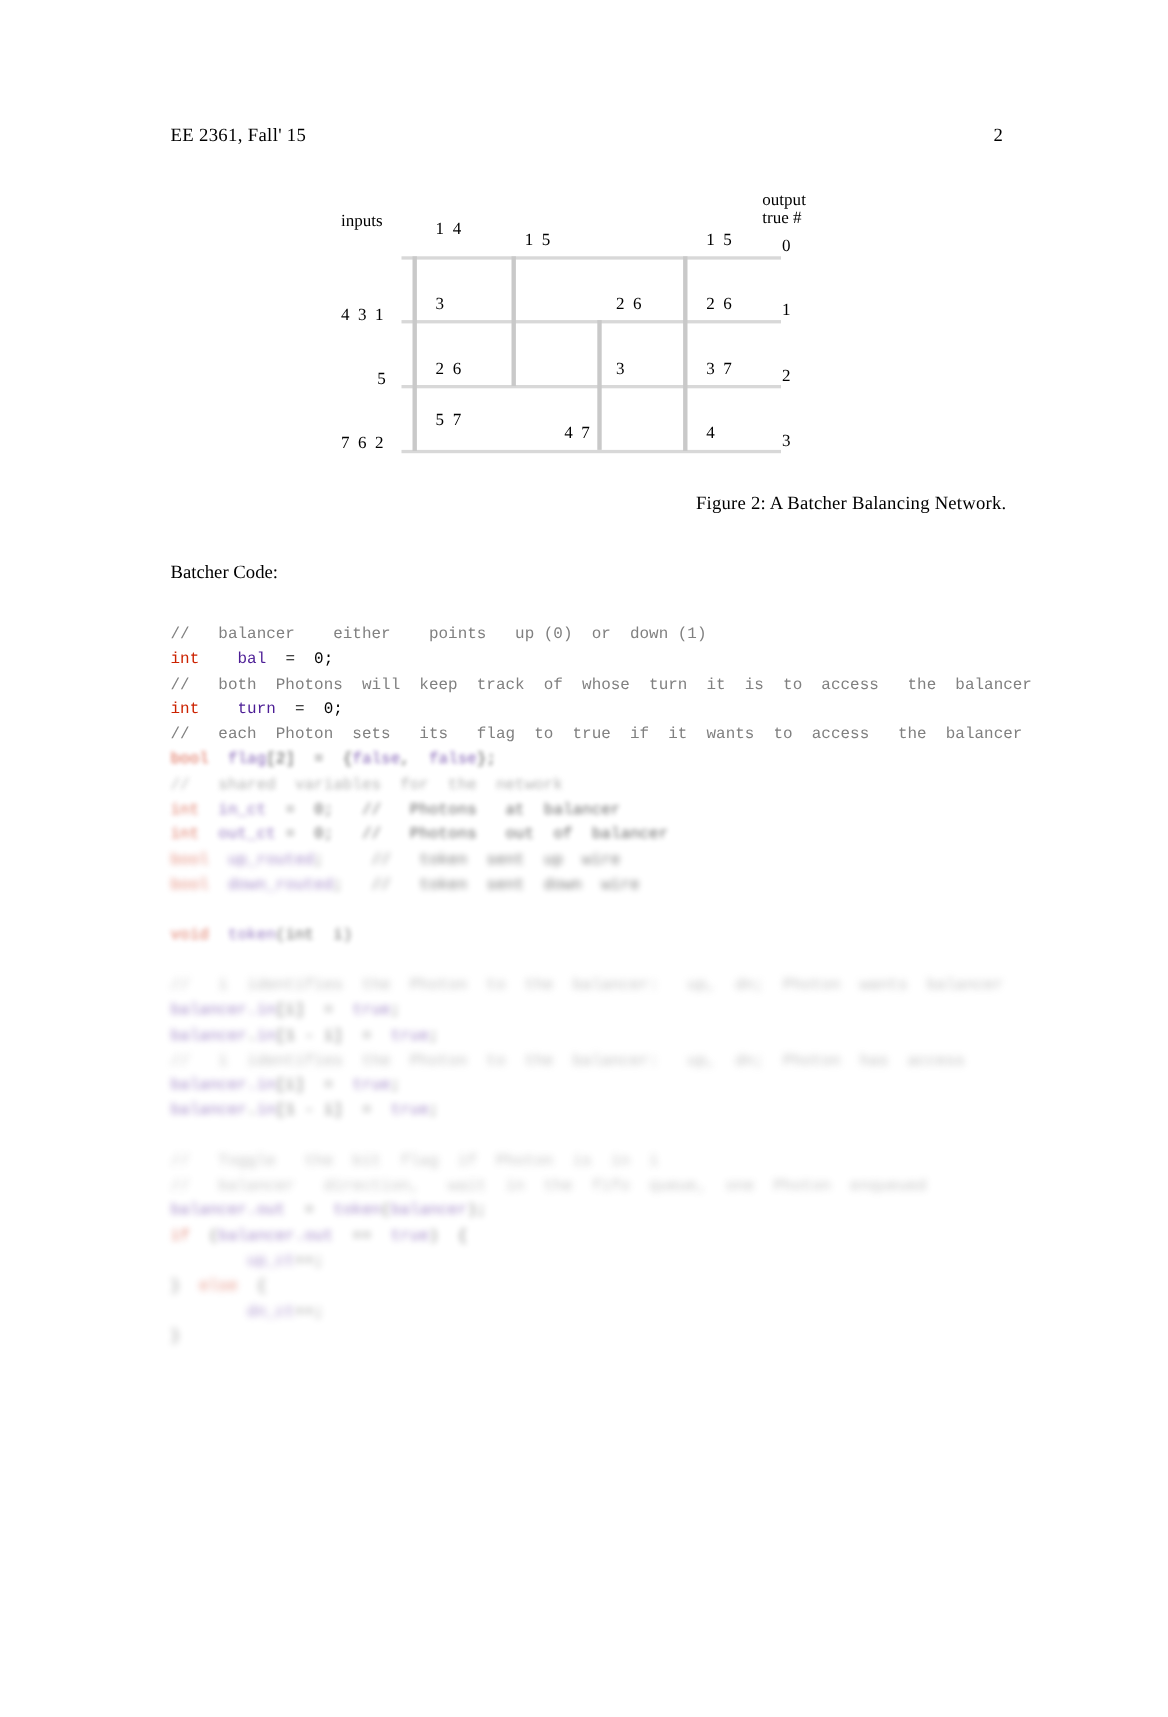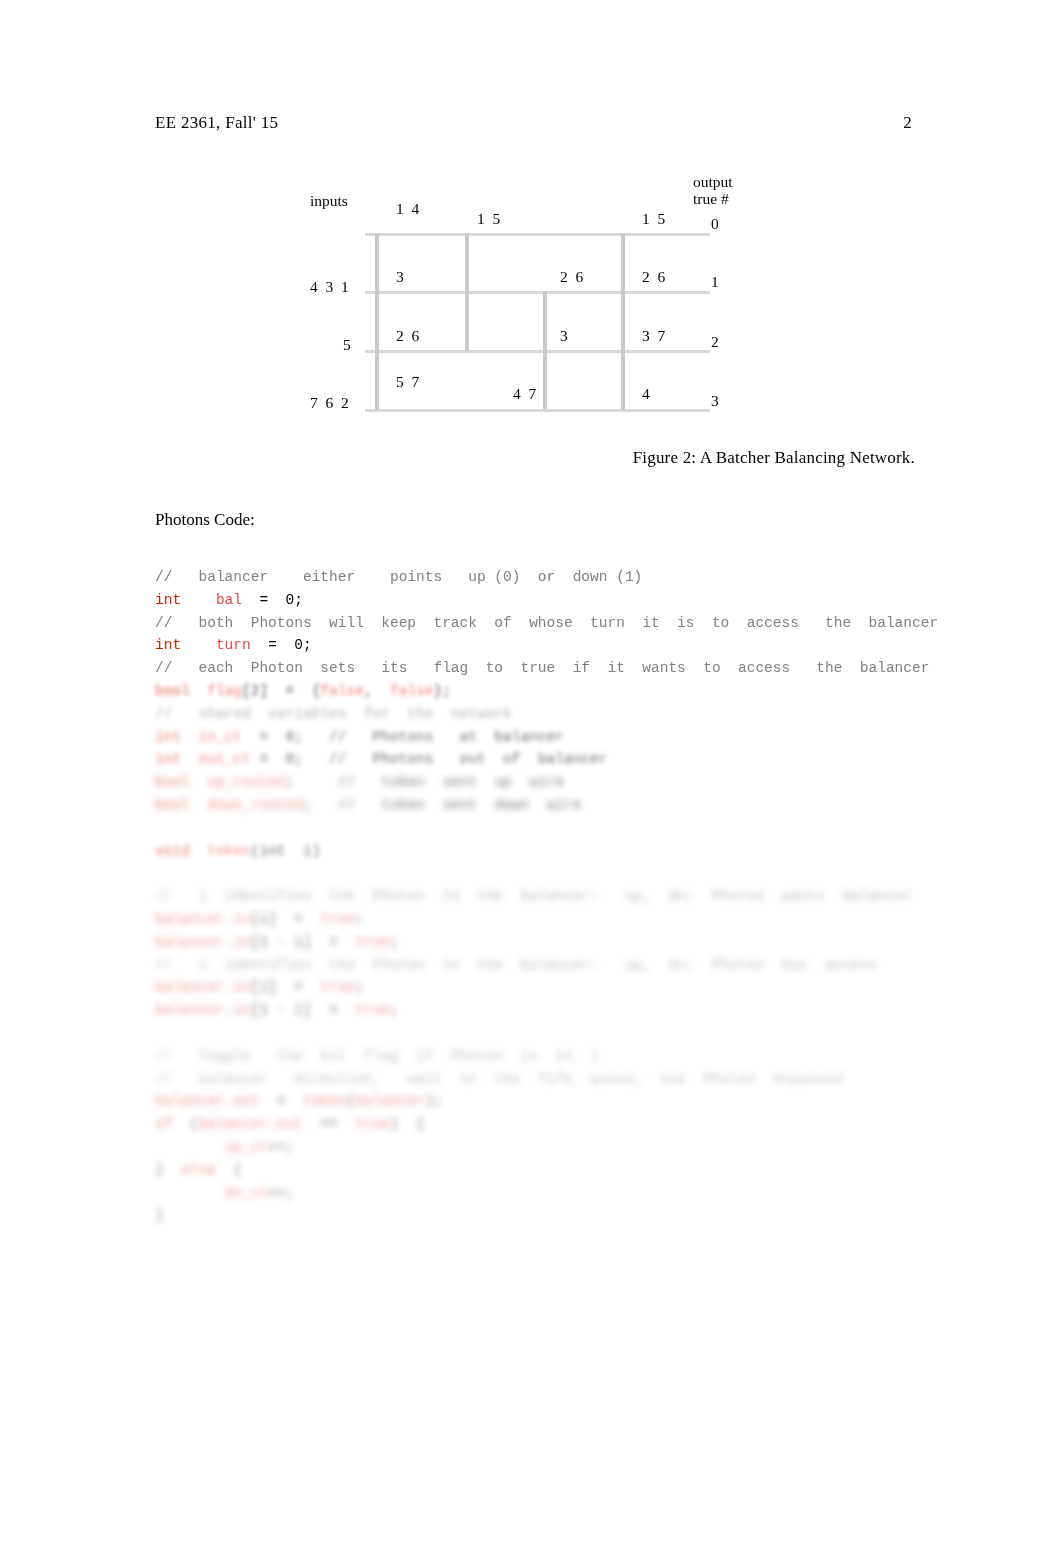--- a/index.html
+++ b/index.html
@@ -82,21 +82,21 @@
     left: 155px;
     width: 860px;
     font-family: "Liberation Mono", monospace;
     font-size: 14.5px;
     line-height: 22.8px;
     white-space: pre;
   }
   .code-line { white-space: pre; }
   .cm { color: #808080; }          
   .kw { color: #cc2200; }          
-  .id { color: #ef4444; }          
+  .id { color: #4c1d95; }          
   .pl { color: #000000; }          
 
   
   .b1 { filter: blur(2.1px); opacity: 0.72; }
   .b2 { filter: blur(2.6px); opacity: 0.62; }
   .b3 { filter: blur(3.0px); opacity: 0.55; }
   .b4 { filter: blur(3.2px); opacity: 0.50; }
   .b5 { filter: blur(3.4px); opacity: 0.46; }
 
   .fig-blur { filter: blur(0.6px); }
@@ -149,15 +149,15 @@
   <div class="fig-num" style="left:405px; top:162px;">3</div>
   <div class="fig-num" style="left:487px; top:162px;">3  7</div>
 
   <div class="fig-num" style="left:241px; top:208px;">5  7</div>
   <div class="fig-num" style="left:322px; top:220px;margin-left:36px;">4  7</div>
   <div class="fig-num" style="left:487px; top:220px;">4</div>
 </div>
 
 <div class="figure-caption">Figure 2: A  Batcher  Balancing  Network.</div>
 
-<div class="photon-code-heading">Photons Code:</div>
+<div class="photon-code-heading">Batcher Code:</div>
 
 <div class="code-block" id="code-block"><div class="code-line"><span class="cm">//   balancer    either    points   up (0)  or  down (1)</span></div><div class="code-line"><span class="kw">int</span><span class="pl">    </span><span class="id">bal</span><span class="pl">  =  0;</span></div><div class="code-line"><span class="cm">//   both  Photons  will  keep  track  of  whose  turn  it  is  to  access   the  balancer</span></div><div class="code-line"><span class="kw">int</span><span class="pl">    </span><span class="id">turn</span><span class="pl">  =  0;</span></div><div class="code-line"><span class="cm">//   each  Photon  sets   its   flag  to  true  if  it  wants  to  access   the  balancer</span></div><div class="code-line b1"><span class="kw">bool</span><span class="pl">  </span><span class="id">flag</span><span class="pl">[2]  =  {</span><span class="id">false</span><span class="pl">,  </span><span class="id">false</span><span class="pl">};</span></div><div class="code-line b2"><span class="cm">//   shared  variables  for  the  network</span></div><div class="code-line b2"><span class="kw">int</span><span class="pl">  </span><span class="id">in_ct</span><span class="pl">  =  0;   //   Photons   at  balancer</span></div><div class="code-line b2"><span class="kw">int</span><span class="pl">  </span><span class="id">out_ct</span><span class="pl"> =  0;   //   Photons   out  of  balancer</span></div><div class="code-line b3"><span class="kw">bool</span><span class="pl">  </span><span class="id">up_routed</span><span class="pl">;     //   token  sent  up  wire</span></div><div class="code-line b3"><span class="kw">bool</span><span class="pl">  </span><span class="id">down_routed</span><span class="pl">;   //   token  sent  down  wire</span></div><div class="code-line">&nbsp;</div><div class="code-line b2"><span class="kw">void</span><span class="pl">  </span><span class="id">token</span><span class="pl">(int  i)</span></div><div class="code-line">&nbsp;</div><div class="code-line b4"><span class="cm">//   i  identifies  the  Photon  to  the  balancer:   up,  dn;  Photon  wants  balancer</span></div><div class="code-line b3"><span class="id">balancer.in</span><span class="pl">[i]  =  </span><span class="id">true</span><span class="pl">;</span></div><div class="code-line b3"><span class="id">balancer</span><span class="pl">.</span><span class="id">in</span><span class="pl">[1 - i]  =  </span><span class="id">true</span><span class="pl">;</span></div><div class="code-line b4"><span class="cm">//   i  identifies  the  Photon  to  the  balancer:   up,  dn;  Photon  has  access</span></div><div class="code-line b3"><span class="id">balancer.in</span><span class="pl">[i]  =  </span><span class="id">true</span><span class="pl">;</span></div><div class="code-line b3"><span class="id">balancer</span><span class="pl">.</span><span class="id">in</span><span class="pl">[1 - i]  =  </span><span class="id">true</span><span class="pl">;</span></div><div class="code-line">&nbsp;</div><div class="code-line b5"><span class="cm">//   Toggle   the  bit  flag  if  Photon  is  in  i</span></div><div class="code-line b5"><span class="cm">//   balancer   direction,   wait  in  the  fifo  queue,  one  Photon  enqueued</span></div><div class="code-line b3"><span class="id">balancer.out</span><span class="pl">  =  </span><span class="id">token</span><span class="pl">(</span><span class="id">balancer</span><span class="pl">);</span></div><div class="code-line b3"><span class="kw">if</span><span class="pl">  (</span><span class="id">balancer.out</span><span class="pl">  ==  </span><span class="id">true</span><span class="pl">)  {</span></div><div class="code-line b4"><span class="pl">        </span><span class="id">up_ct</span><span class="pl">++;</span></div><div class="code-line b4"><span class="pl">}  </span><span class="kw">else</span><span class="pl">  {</span></div><div class="code-line b4"><span class="pl">        </span><span class="id">dn_ct</span><span class="pl">++;</span></div><div class="code-line b4"><span class="pl">}</span></div></div>
 
 </body></html>

